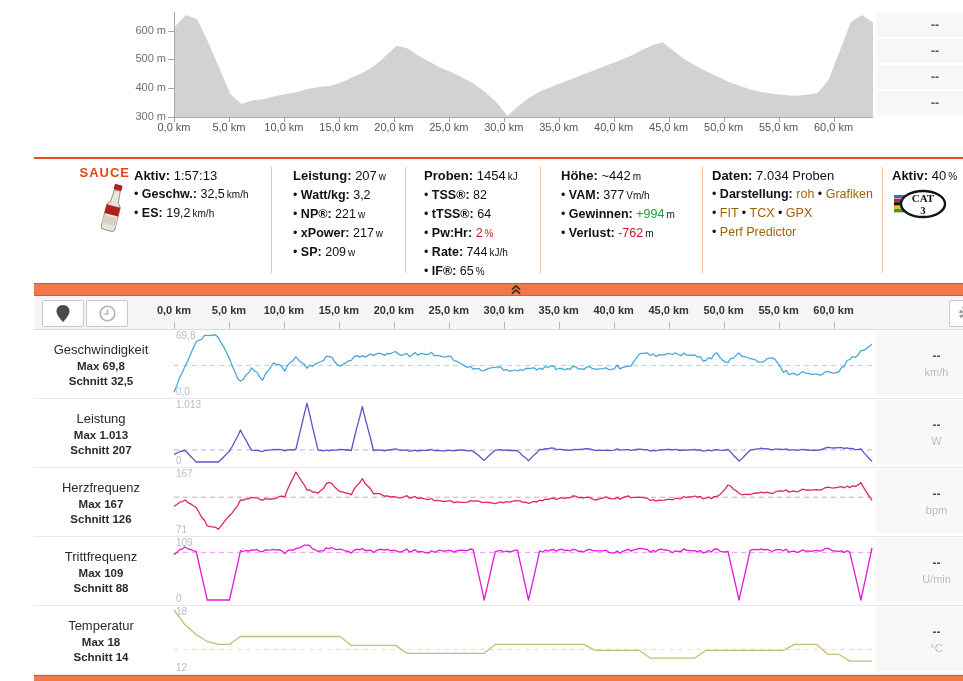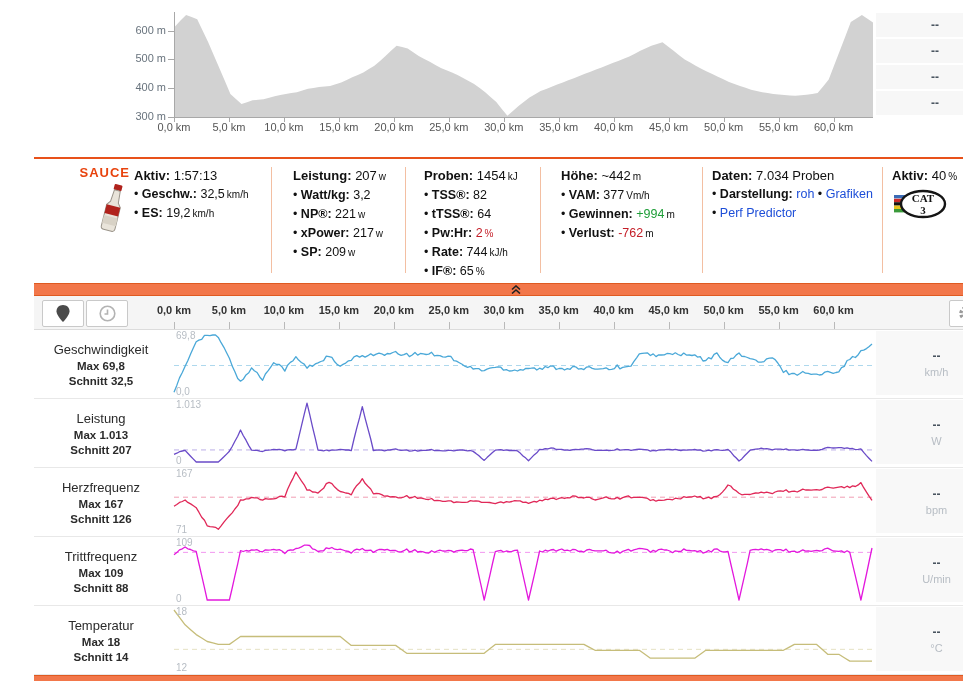--- a/index.html
+++ b/index.html
@@ -21,21 +21,21 @@
   .sep{position:absolute;top:8px;bottom:10px;width:1px;background:#f3bfa2;}
   .sauce{position:absolute;left:16px;top:6px;width:80px;text-align:right;}
   .sauce-text{color:#e8430e;font-weight:bold;font-size:13px;letter-spacing:1px;}
   .col{position:absolute;top:7px;font-size:12.5px;line-height:19px;color:#111;white-space:nowrap;}
   .hdr{font-size:13px;}
   .b{font-weight:bold;}
   .s-item::before{content:"• ";}
   .s-unit{font-size:10px;margin-left:2px;}
   .red{color:#c41e28;}
   .green{color:#1e9e38;}
-  .link{color:#1d4ed8;cursor:pointer;}
+  .link{color:#a16207;cursor:pointer;}
   .mid-dot{color:#111;}
   .mid-dot::before{content:" • ";}
   .badge{margin-top:2px;}
   
   .collapse-bar{position:absolute;top:283px;left:0;width:963px;height:13px;background:#f2774a;
                 border-top:1px solid #df5a21;border-bottom:1px solid #df5a21;box-sizing:border-box;
                 display:flex;align-items:center;justify-content:center;cursor:pointer;}
   .bottom-bar{position:absolute;top:675px;left:0;width:963px;height:6px;background:#f2774a;
               border-top:1px solid #df5a21;box-sizing:border-box;cursor:pointer;}
   
@@ -168,20 +168,21 @@
     <div class="col" style="left:527px">
       <div class="hdr"><span class="b">Höhe:</span> <span>~442</span><span class="s-unit">m</span></div>
       <div class="s-item"><span class="b">VAM:</span> <span>377</span><span class="s-unit">Vm/h</span></div>
       <div class="s-item"><span class="b">Gewinnen:</span> <span class="green">+994</span><span class="s-unit">m</span></div>
       <div class="s-item"><span class="b">Verlust:</span> <span class="red">-762</span><span class="s-unit">m</span></div>
     </div>
 
     <div class="col" style="left:678px">
       <div class="hdr"><span class="b">Daten:</span> <span>7.034 Proben</span></div>
       <div class="s-item"><span class="b">Darstellung:</span> <span class="link">roh</span><span class="mid-dot"></span><span class="link">Grafiken</span></div>
+      <div class="s-item"><span class="link">FIT</span><span class="mid-dot"></span><span class="link">TCX</span><span class="mid-dot"></span><span class="link">GPX</span></div>
       <div class="s-item"><span class="link">Perf Predictor</span></div>
     </div>
 
     <div class="col" style="left:858px">
       <div class="hdr"><span class="b">Aktiv:</span> <span>40</span><span class="s-unit">%</span></div>
       <svg class="badge" width="56" height="34" viewBox="0 0 56 34">
         <rect x="2" y="7" width="13" height="3.4" fill="#3b6bb5"></rect>
         <rect x="2" y="10.8" width="13" height="3.4" fill="#cc2a2a"></rect>
         <rect x="2" y="14.2" width="13" height="3.4" fill="#151515"></rect>
         <rect x="2" y="17.6" width="13" height="3.4" fill="#e8c520"></rect>

